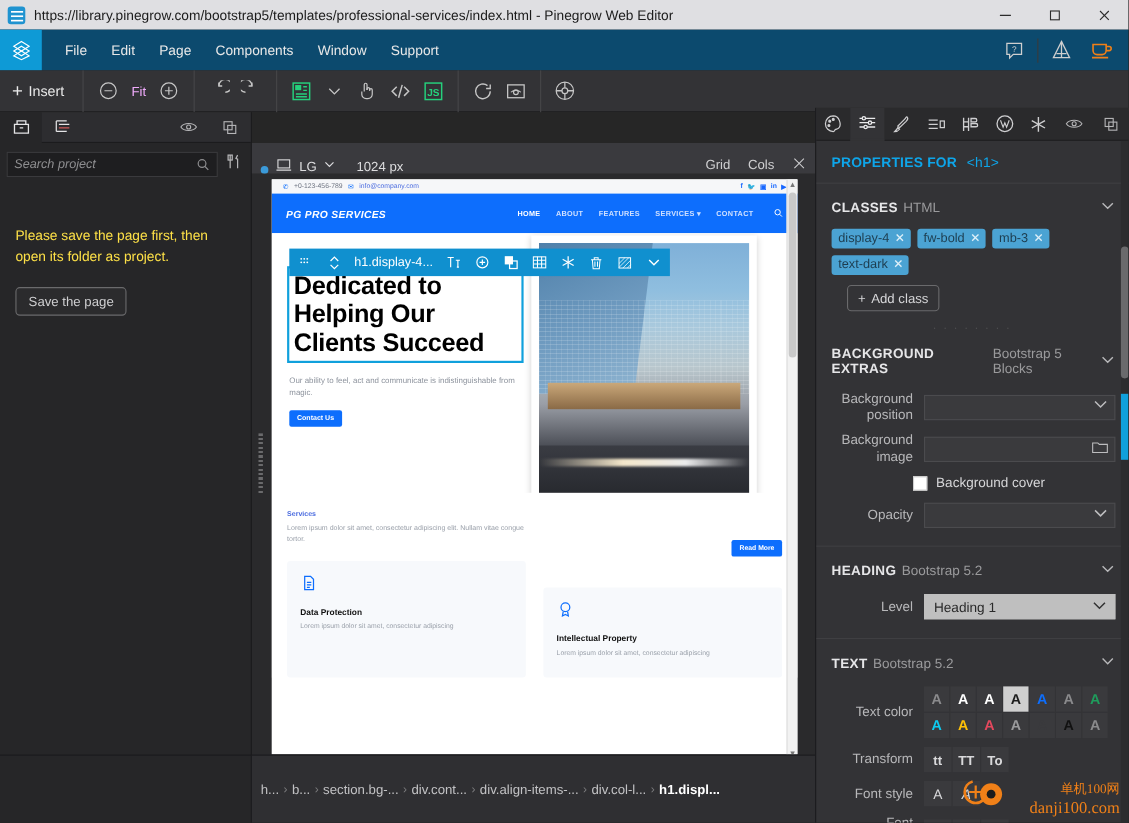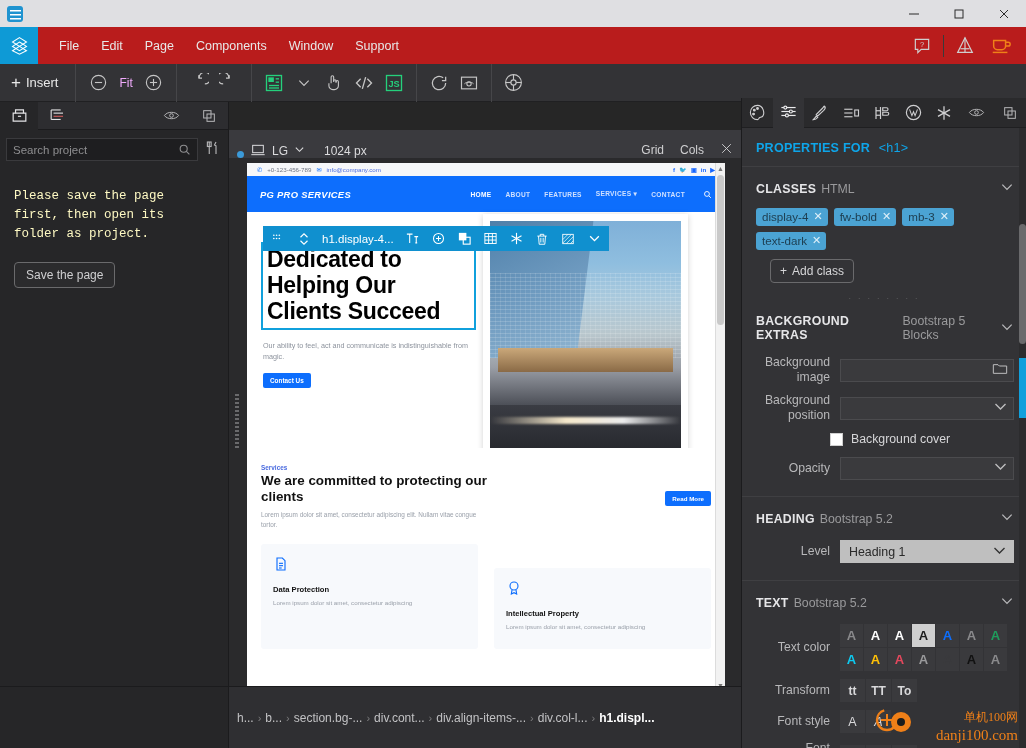--- a/index.html
+++ b/index.html
@@ -33,21 +33,21 @@
   .tb-btns{ margin-left:auto; display:flex; height:27px; }
   .tb-btn{
     width:45px; height:27px; display:flex; align-items:center; justify-content:center;
     font-size:13px; color:#2b2b2b;
   }
   .tb-btn svg{ display:block; }
 
   
   .menubar{
     position:absolute; left:0; top:27px; width:1026px; height:37px;
-    background:#b91c1c; display:flex; align-items:center;
+    background:#0c4a6e; display:flex; align-items:center;
   }
   .logo-tile{
     width:38px; height:37px; background:#0e9ad6; flex:none;
     display:flex; align-items:center; justify-content:center;
   }
   .menu-items{ display:flex; align-items:center; margin-left:10px; }
   .menu-item{
     color:#e8e8e8; font-size:12.5px; padding:5px 11px; white-space:nowrap;
   }
   .menu-right{ margin-left:auto; display:flex; align-items:center; gap:6px; padding-right:10px;}
@@ -81,29 +81,29 @@
   .lp-tabs{
     height:28px; background:#2d2d30; display:flex; align-items:center;
     border-bottom:1px solid #1b1b1d;
   }
   .lp-tab{
     width:38px;height:28px;display:flex;align-items:center;justify-content:center;
   }
   .lp-tab.sel{ background:#262628; }
   .lp-tabs-right{ margin-left:auto; display:flex; }
   .lp-search-row{
-    display:flex; align-items:center; padding:8px 6px 0 6px; gap:6px;
+    display:flex; align-items:center; padding:8px 6px 0 6px; gap:6px;font-style:italic;
   }
   .lp-search{
     flex:1; height:23px; background:#1e1e20; border:1px solid #3a3a3d;
     display:flex; align-items:center; padding:0 6px; font-size:11.5px; color:#8e8e90;
   }
   .lp-search span{ flex:1; }
   .lp-msgbox{
-    margin:26px 14px 0 14px; padding:0; color:#fef9c3; font-size:12.5px; line-height:19px;font-family:Liberation Mono, monospace;
+    margin:44px 14px 0 14px; padding:0; color:#fde047; font-size:12.5px; line-height:19px;
   }
   .lp-savebtn{
     margin:18px 0 0 14px; display:inline-block; padding:5px 11px;
     border:1px solid #6a6a6c; border-radius:4px; color:#cfcfd1; font-size:12px;
     background:#2b2b2d;
   }
 
   
   .pagetabs{
     position:absolute; left:229px; top:102px; width:512px; height:28px;
@@ -358,20 +358,21 @@
     position:absolute; right:112px; bottom:10px; width:40px; height:40px; z-index:40;
   }
 </style>
 </head>
 <body>
 
 <div id="app">
 
   <div class="titlebar">
     <div class="tb-ico"></div>
+    <div class="tb-title">https://library.pinegrow.com/bootstrap5/templates/professional-services/index.html - Pinegrow Web Editor</div>
     <div class="tb-btns">
       <div class="tb-btn">
         <svg width="12" height="12" viewBox="0 0 12 12">
             <line x1="1" y1="6" x2="11" y2="6" stroke="#2b2b2b" stroke-width="1"></line>
           </svg>
       </div>
       <div class="tb-btn">
         <svg width="12" height="12" viewBox="0 0 12 12">
             <rect x="2" y="2" width="8" height="8" fill="none" stroke="#2b2b2b" stroke-width="1"></rect>
           </svg>
@@ -796,21 +797,20 @@
           <span class="sic">
             <svg width="13" height="13" viewBox="0 0 24 24">
                 <path d="M4 8 L12 16 L20 8" fill="none" stroke="#fff" stroke-width="2.4"></path>
               </svg>
           </span>
         </div>
       </div>
 
       <div class="sec2">
         <div class="sec2-kicker">Services</div>
-        <div class="sec2-h2">We are committed to protecting our clients</div>
         <div class="sec2-p">Lorem ipsum dolor sit amet, consectetur adipiscing elit. Nullam vitae congue tortor.</div>
         <div class="readmore">Read More</div>
         <div class="cards">
           <div class="card">
             <div class="card-ico">
               <svg width="16" height="16" viewBox="0 0 24 24">
                   <g fill="none" stroke="#0d6efd" stroke-width="1.7">
                     <path d="M6 3h8l4 4v14H6z"></path>
                     <line x1="9" y1="11" x2="15" y2="11"></line>
                     <line x1="9" y1="14.5" x2="15" y2="14.5"></line>
@@ -996,40 +996,40 @@
       <div class="sechead">
         <b>BACKGROUND EXTRAS</b>
         <span class="sub">Bootstrap 5 Blocks</span>
         <span class="chev">
           <svg width="14" height="14" viewBox="0 0 24 24">
               <path d="M4 8 L12 16 L20 8" fill="none" stroke="#b9b9bb" stroke-width="2.2"></path>
             </svg>
         </span>
       </div>
       <div class="frow">
+        <div class="flab">Background position</div>
+        <div class="fctl">
+          <div class="fselect">
+            <span>
+              <svg width="15" height="15" viewBox="0 0 24 24">
+                  <path d="M4 8 L12 16 L20 8" fill="none" stroke="#bdbdbf" stroke-width="2.2"></path>
+                </svg>
+            </span>
+          </div>
+        </div>
+      </div>
+      <div class="frow">
         <div class="flab">Background image</div>
         <div class="fctl">
           <div class="finput">
             <span>
               <svg width="16" height="14" viewBox="0 0 24 20">
                   <g fill="none" stroke="#bdbdbf" stroke-width="1.5">
                     <path d="M2 5h7l2 2h11v11H2z"></path>
                   </g>
-                </svg>
-            </span>
-          </div>
-        </div>
-      </div>
-      <div class="frow">
-        <div class="flab">Background position</div>
-        <div class="fctl">
-          <div class="fselect">
-            <span>
-              <svg width="15" height="15" viewBox="0 0 24 24">
-                  <path d="M4 8 L12 16 L20 8" fill="none" stroke="#bdbdbf" stroke-width="2.2"></path>
                 </svg>
             </span>
           </div>
         </div>
       </div>
       <div class="checkrow">
         <span class="cbox"></span>
         <span>Background cover</span>
       </div>
       <div class="frow">

